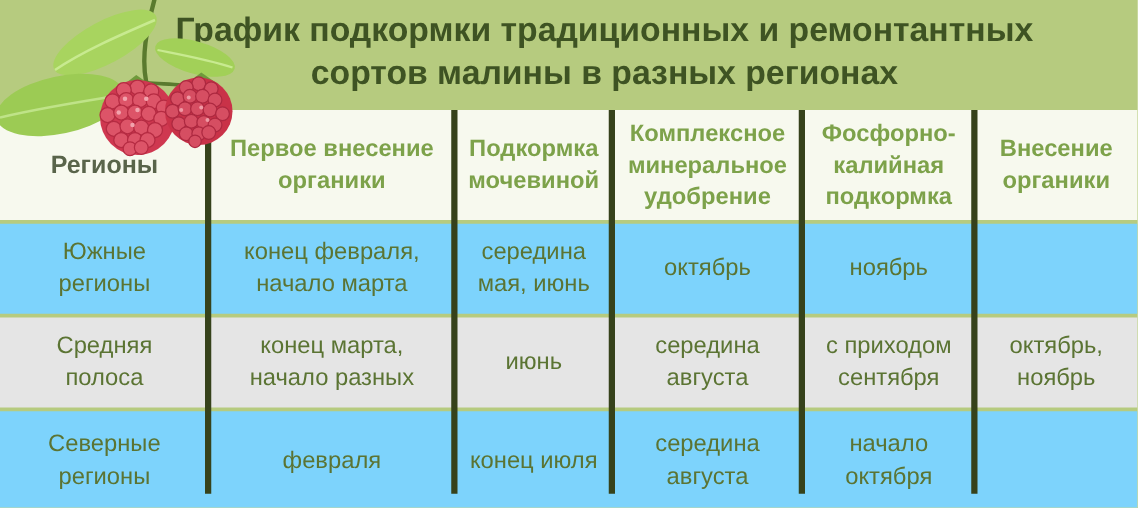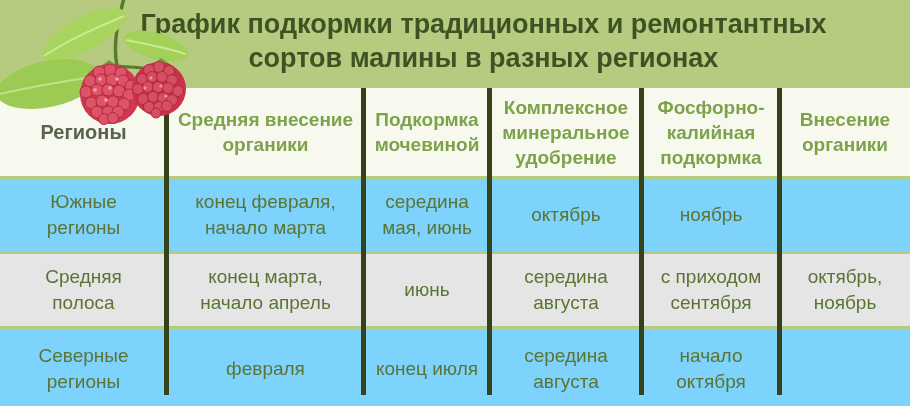--- a/index.html
+++ b/index.html
@@ -62,21 +62,21 @@
 
 <div class="stage">
 
   <div class="title">График подкормки традиционных и ремонтантных
 сортов малины в разных регионах</div>
 
   <div class="table-wrap">
 
     <div class="band header">
       <div class="cell head-cell first">Регионы</div>
-      <div class="cell head-cell">Средняя внесение
+      <div class="cell head-cell">Первое внесение
 органики</div>
       <div class="cell head-cell">Подкормка
 мочевиной</div>
       <div class="cell head-cell">Комплексное
 минеральное
 удобрение</div>
       <div class="cell head-cell">Фосфорно-
 калийная
 подкормка</div>
       <div class="cell head-cell">Внесение
@@ -95,21 +95,21 @@
       <div class="cell data-cell">октябрь</div>
       <div class="cell data-cell">ноябрь</div>
     </div>
 
     <div class="rowgap"></div>
 
     <div class="band row white">
       <div class="cell data-cell">Средняя
 полоса</div>
       <div class="cell data-cell">конец марта,
-начало апрель</div>
+начало разных</div>
       <div class="cell data-cell">июнь</div>
       <div class="cell data-cell">середина
 августа</div>
       <div class="cell data-cell">с приходом
 сентября</div>
       <div class="cell data-cell">октябрь,
 ноябрь</div>
     </div>
 
     <div class="rowgap"></div>

